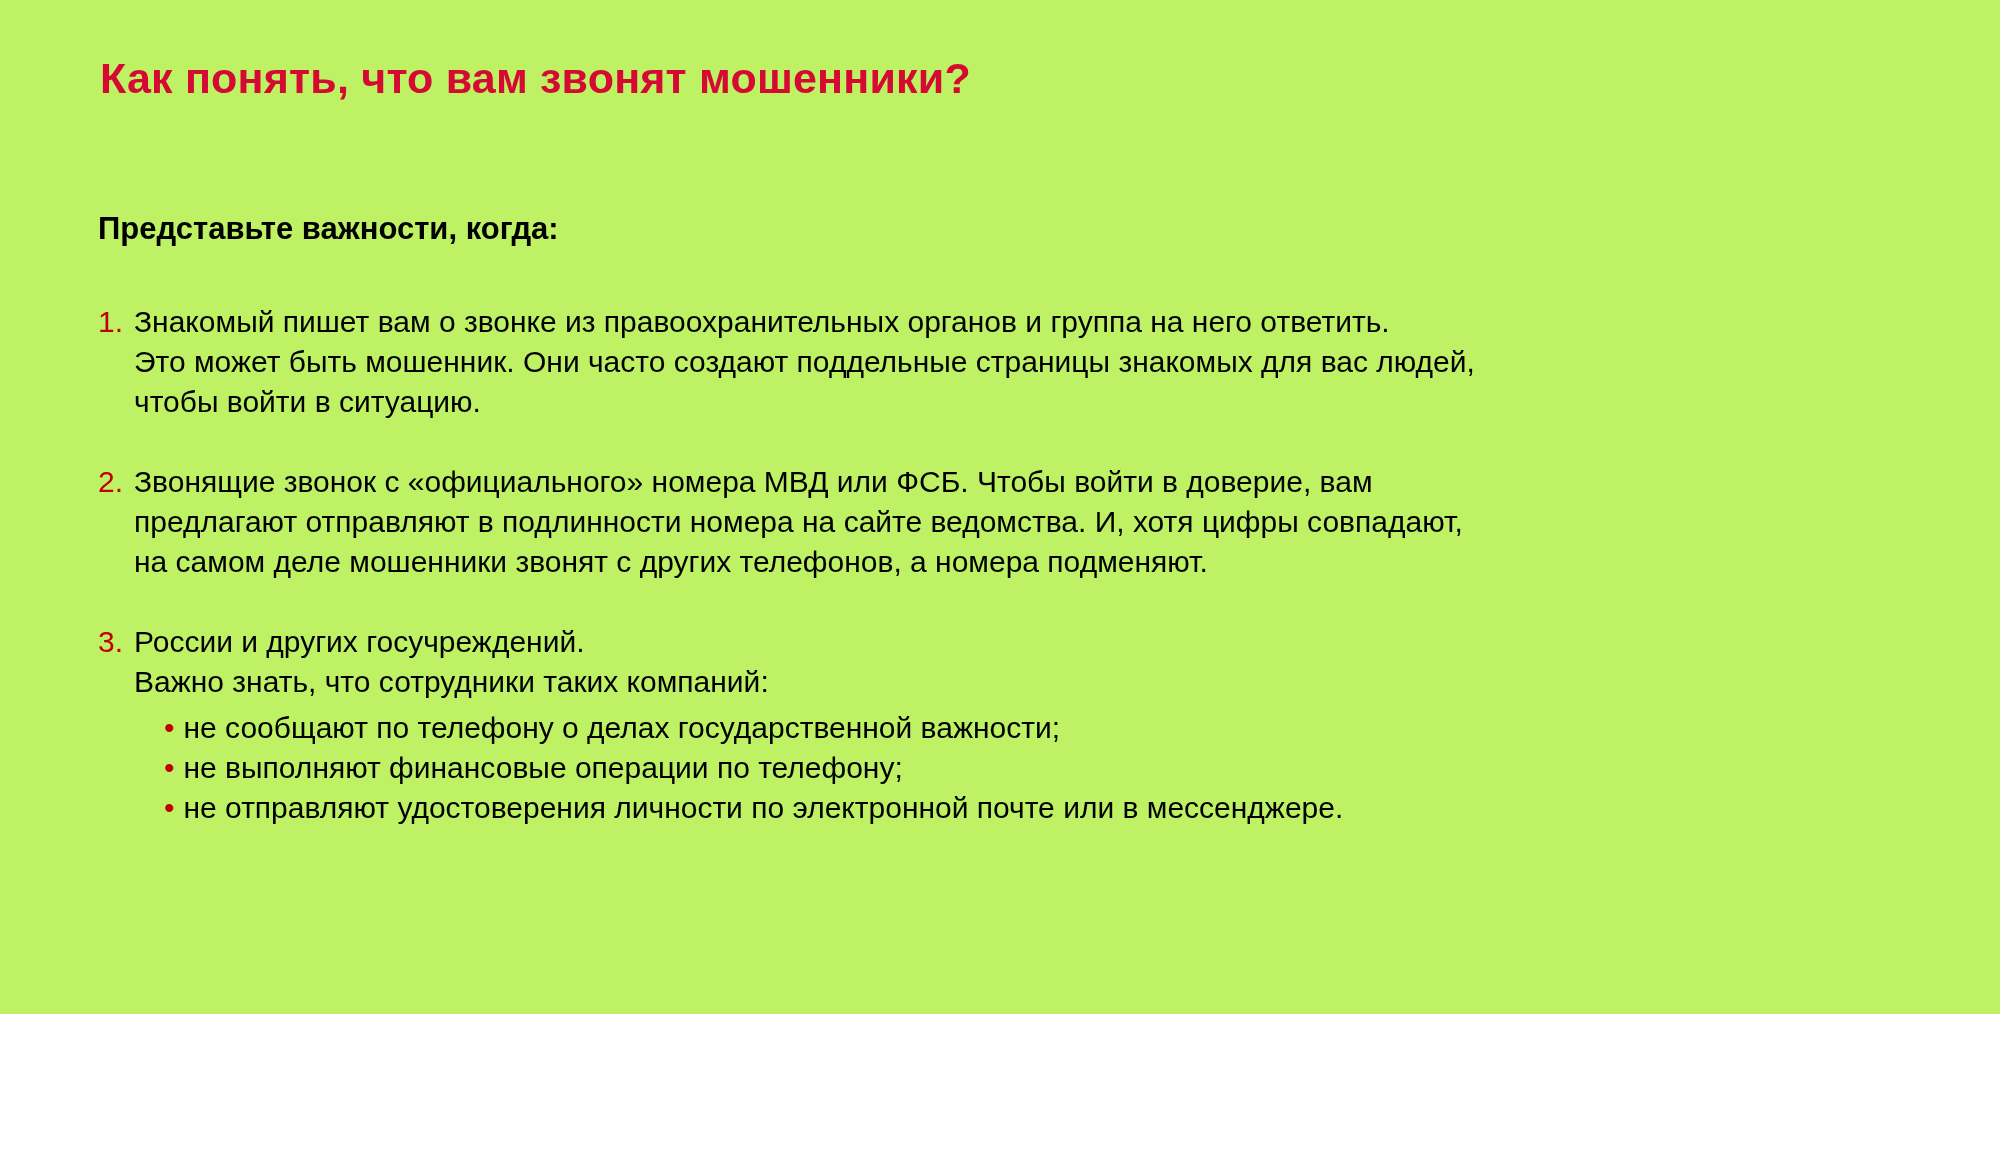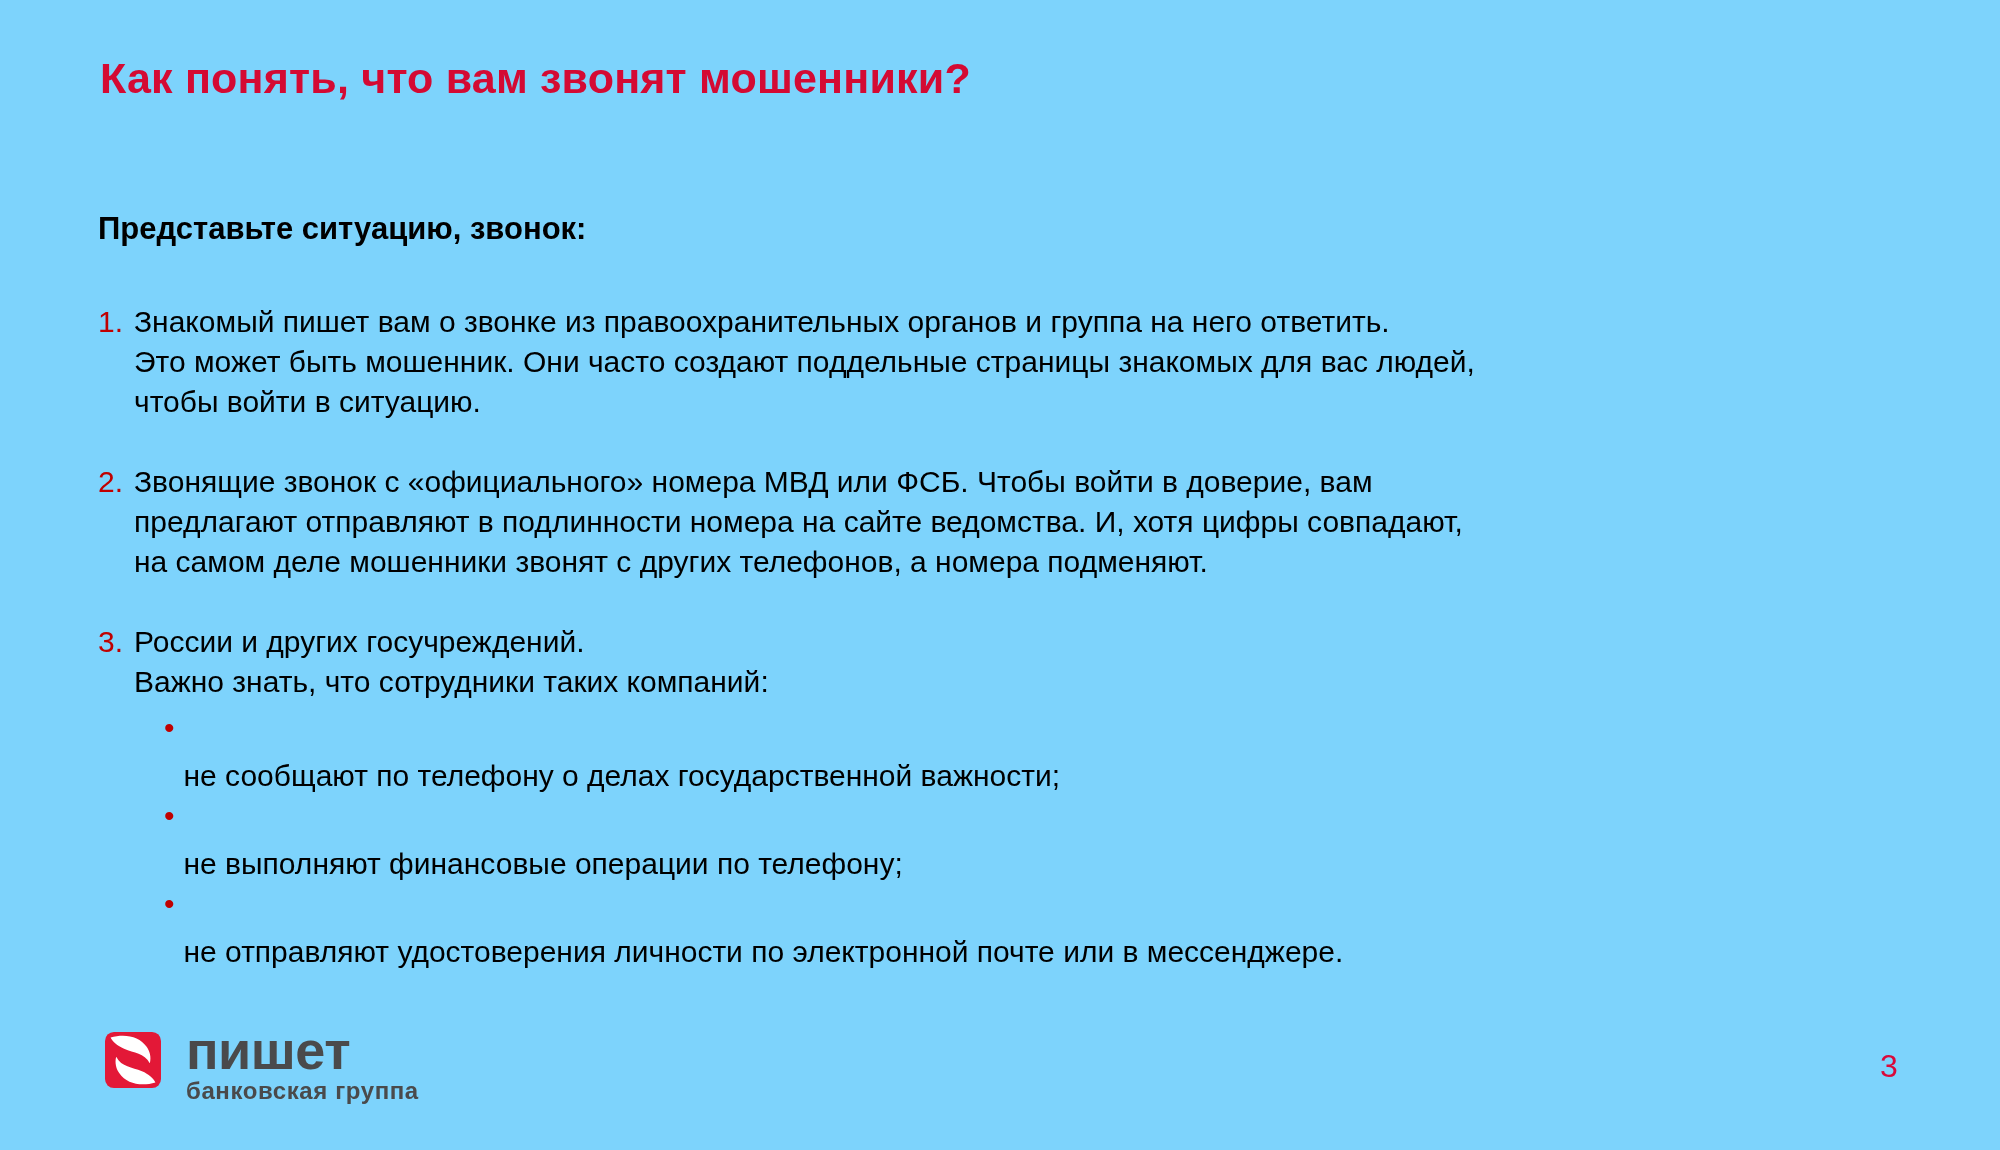--- a/index.html
+++ b/index.html
@@ -3,22 +3,22 @@
 <meta charset="utf-8">
 <style>
   html, body {
     margin: 0;
     padding: 0;
     background: #ffffff;
   }
   .slide {
     position: relative;
     width: 2000px;
-    height: 1150px;
-    background: #7dd3fc;
+    height: 1014px;
+    background: #bef264;
     font-family: "Liberation Sans", sans-serif;
     overflow: hidden;
   }
   .slide-title {
     position: absolute;
     left: 100px;
     top: 54px;
     margin: 0;
     font-size: 43px;
     font-weight: bold;
@@ -70,21 +70,20 @@
     align-items: flex-start;
     padding-left: 30px;
     line-height: 40px;
   }
   .bullet-dot {
     color: #c00000;
     margin-right: 9px;
   }
   .bullet-text {
     white-space: nowrap;
-    margin-top: 48px;
   }
   .logo {
     position: absolute;
     left: 105px;
     top: 1032px;
     display: flex;
     align-items: flex-start;
   }
   .logo-mark {
     width: 56px;
@@ -118,21 +117,21 @@
     color: #d9093a;
   }
 </style>
 </head>
 <body>
 
 <div class="slide">
 
   <h1 class="slide-title">Как понять, что вам звонят мошенники?</h1>
 
-  <p class="intro-heading">Представьте ситуацию, звонок:</p>
+  <p class="intro-heading">Представьте важности, когда:</p>
 
   <ol class="items">
 
     <li class="item">
       <span class="item-number">1.</span>
       <div class="item-lines">
         <div class="line">Знакомый пишет вам о звонке из правоохранительных органов и группа на него ответить.</div>
         <div class="line">Это может быть мошенник. Они часто создают поддельные страницы знакомых для вас людей,</div>
         <div class="line">чтобы войти в ситуацию.</div>
       </div>

